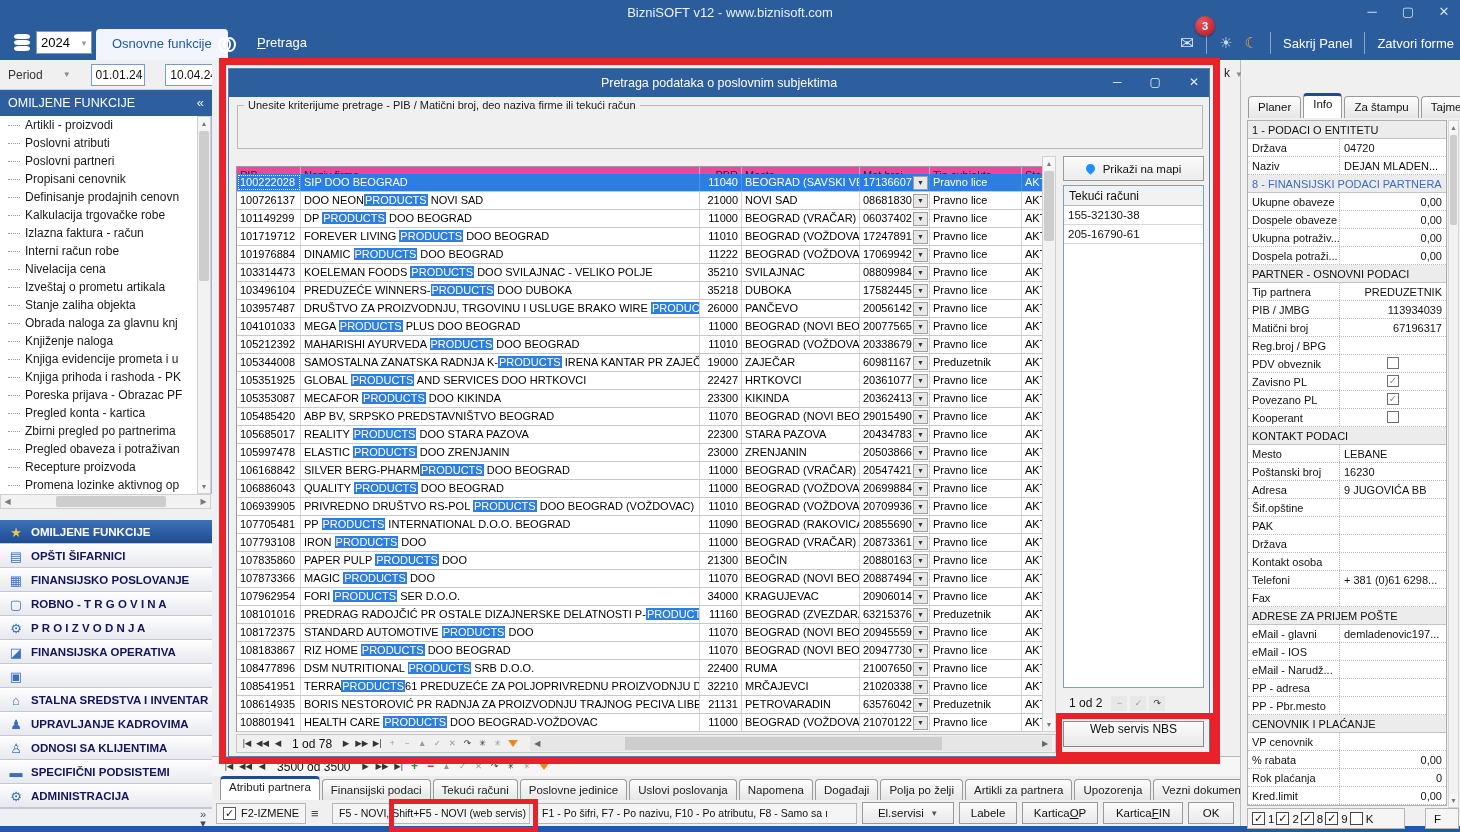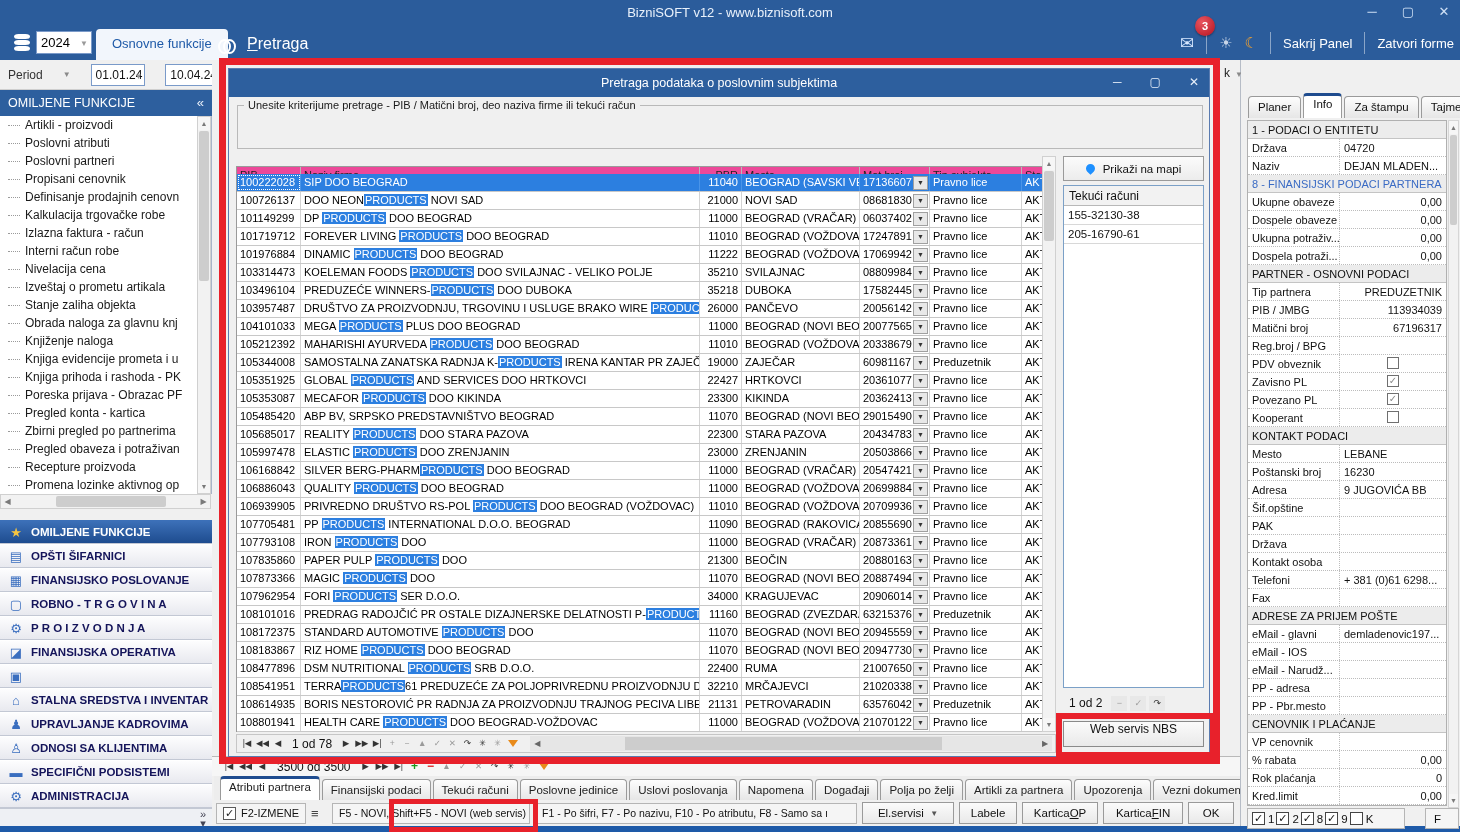--- a/index.html
+++ b/index.html
@@ -10,21 +10,21 @@
   .titlebar{position:absolute;left:0;top:0;width:1460px;height:26px;background:#2b5c9b;color:#fff}
   .wtitle{position:absolute;left:0;right:0;top:5px;text-align:center;font-size:13px;color:#e9f1fb}
   .wbtns{position:absolute;right:8px;top:4px;display:flex;gap:20px}
   .wbtn{color:#cfe0f5;font-size:13px;width:16px;text-align:center;cursor:default}
   .toolbar{position:absolute;left:0;top:26px;width:1460px;height:34px;background:#2b5c9b}
   .dbicon{position:absolute;left:14px;top:8px;width:16px;height:18px}
   .dbicon span{display:block;width:16px;height:5px;background:#fff;border-radius:45%/80%;margin-bottom:1px}
   .yearbox{position:absolute;left:36px;top:5px;width:56px;height:23px;background:#fff;border:1px solid #7a9ac9;font-size:13px;padding:3px 4px;color:#000}
   .yearbox .dda{position:absolute;right:3px;top:7px;color:#9a9a9a;font-size:8px}
   .tab-main{position:absolute;left:96px;top:3px;height:31px;background:#f2f6fc;border-radius:4px 4px 0 0;color:#1f5aa8;font-size:13px;padding:7px 16px 0 16px}
-  .menu-search{position:absolute;left:218px;top:9px;color:#fff;font-size:16px;display:flex;align-items:center;gap:11px}
+  .menu-search{position:absolute;left:218px;top:9px;color:#fff;font-size:13px;display:flex;align-items:center;gap:21px}
   .binoc{position:relative;width:18px;height:11px;display:inline-block}
   .binoc::before,.binoc::after{content:"";position:absolute;top:0;width:9px;height:11px;border:2px solid #fff;border-radius:50%}
   .binoc::before{left:0}.binoc::after{right:0}
   .tb-right{position:absolute;right:6px;top:0;height:34px;display:flex;align-items:center;gap:12px;color:#fff;font-size:13px}
   .vsep{width:1px;height:22px;background:rgba(255,255,255,.45)}
   .mailic{font-size:17px;color:#d8e8ff}
   .sunic{font-size:15px;color:#c9d6e8}
   .moonic{font-size:15px;color:#f0a030}
   .badge{position:absolute;left:1195px;top:16px;width:20px;height:20px;border-radius:50%;background:radial-gradient(circle at 35% 30%,#e85560,#b5121f);color:#fff;font-size:11px;font-weight:bold;text-align:center;line-height:20px;z-index:6;box-shadow:0 1px 2px rgba(0,0,0,.4)}
 

